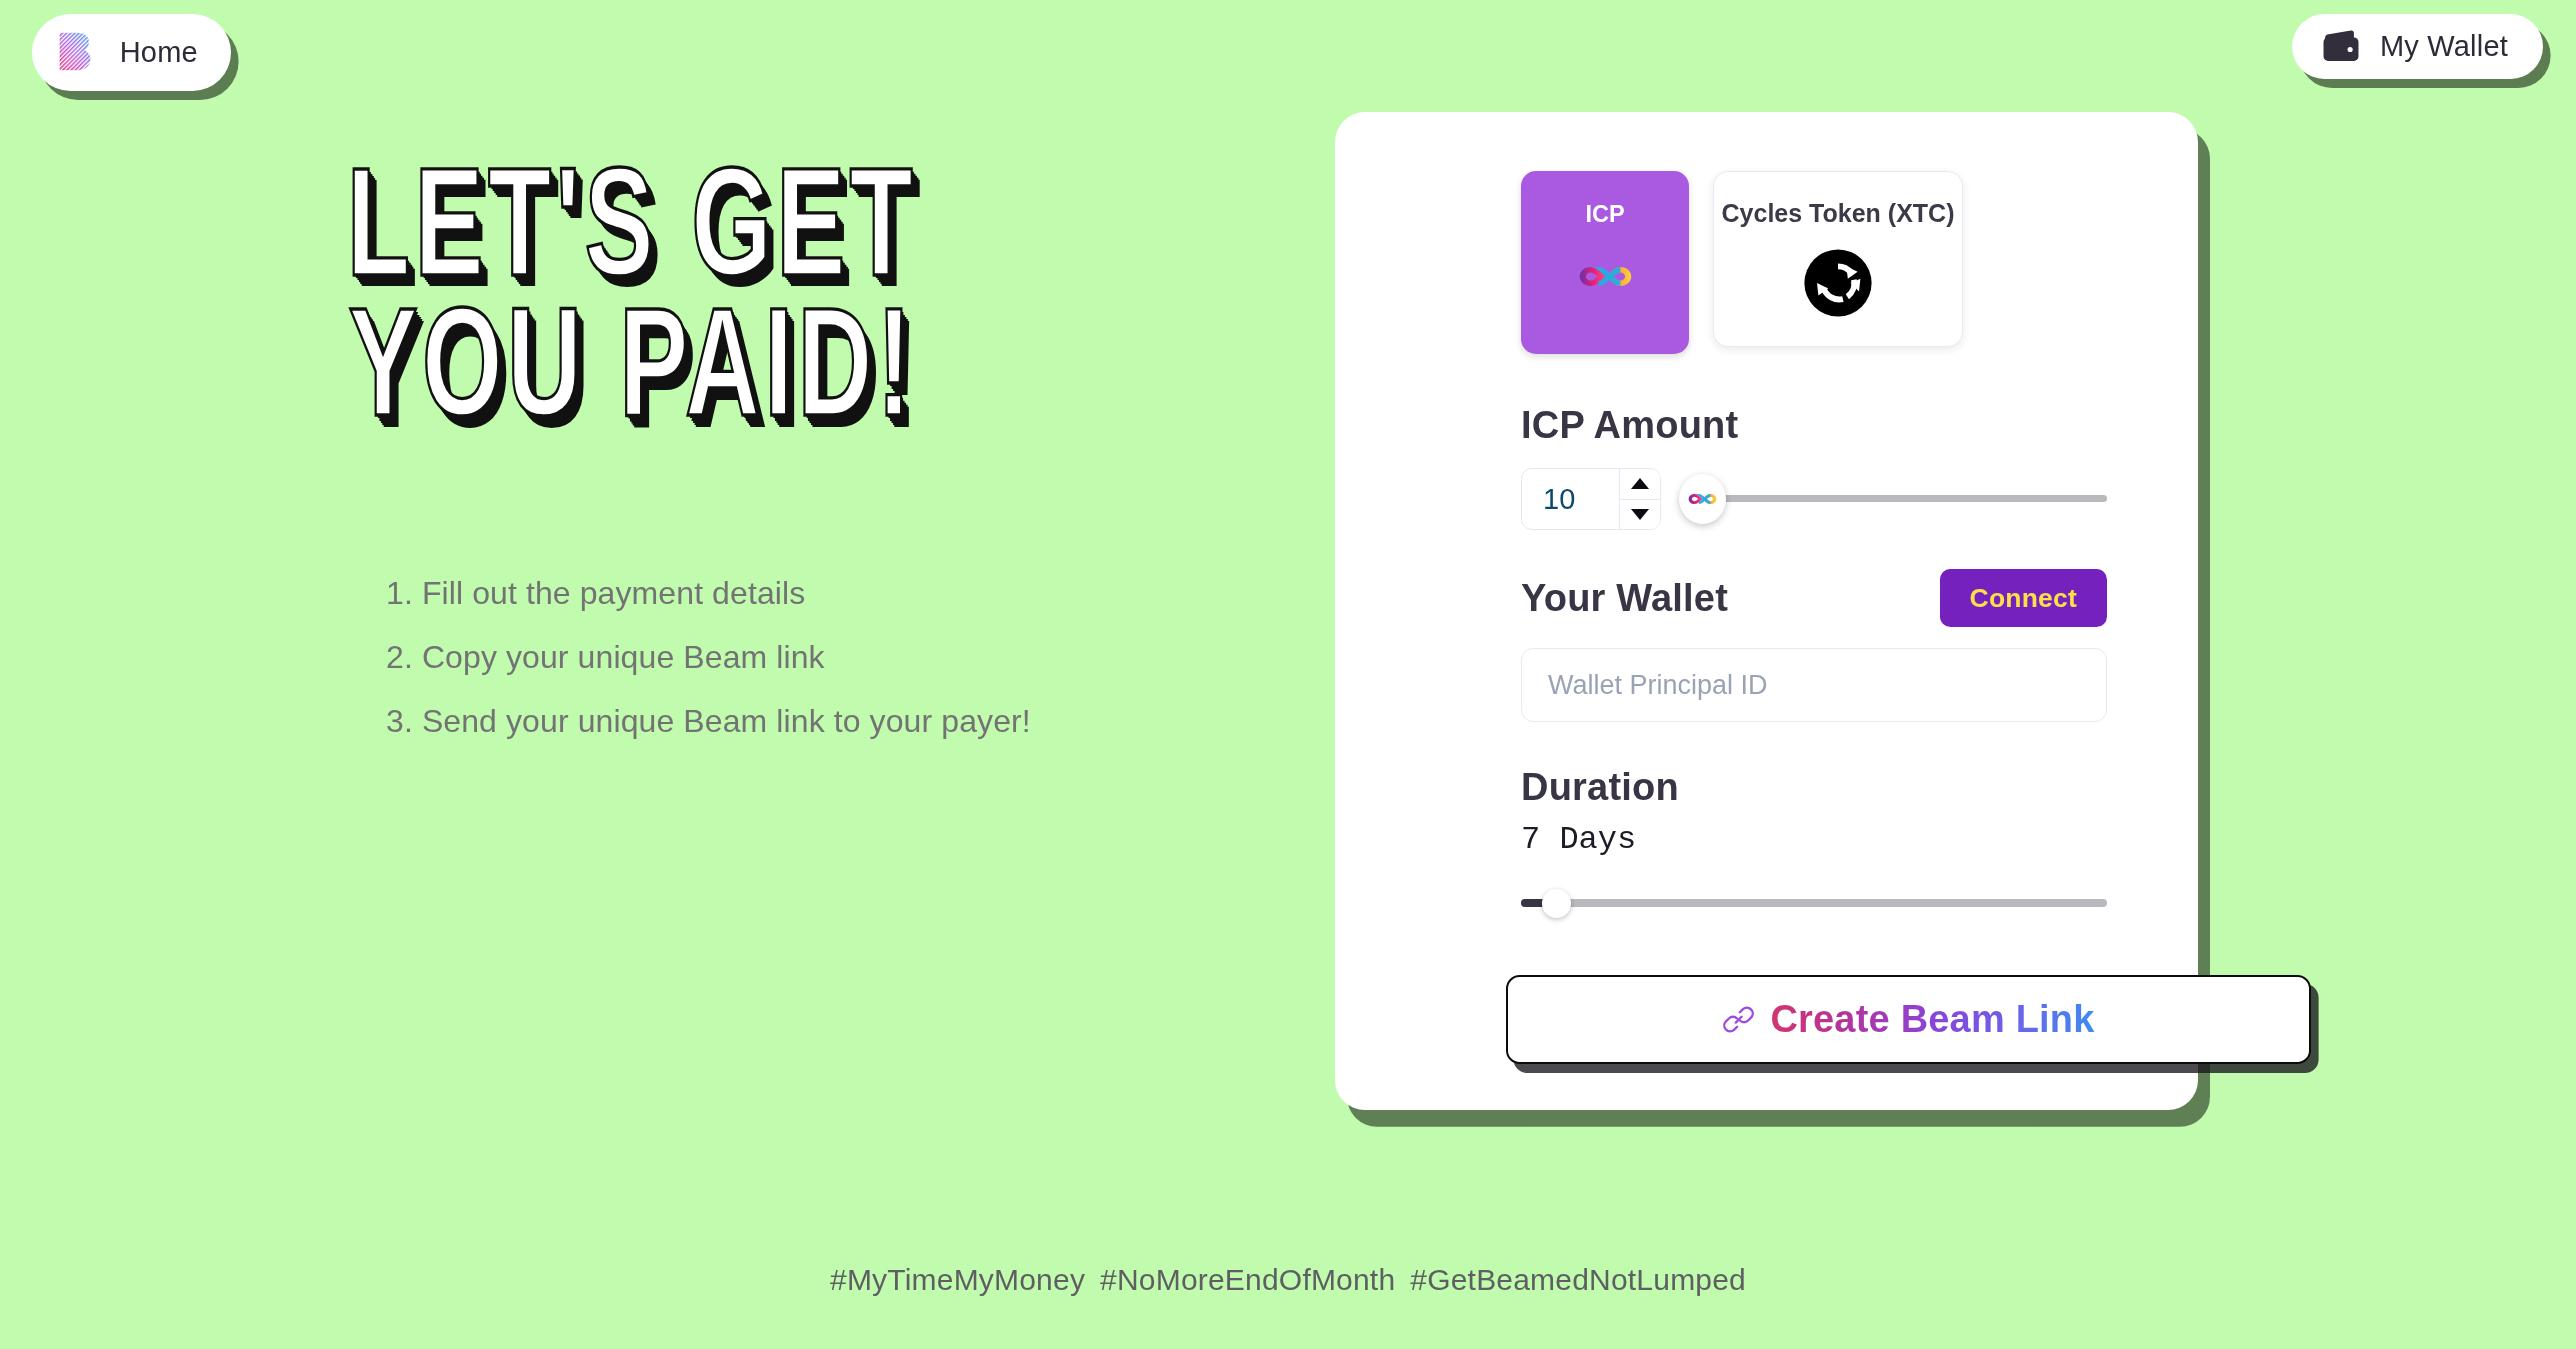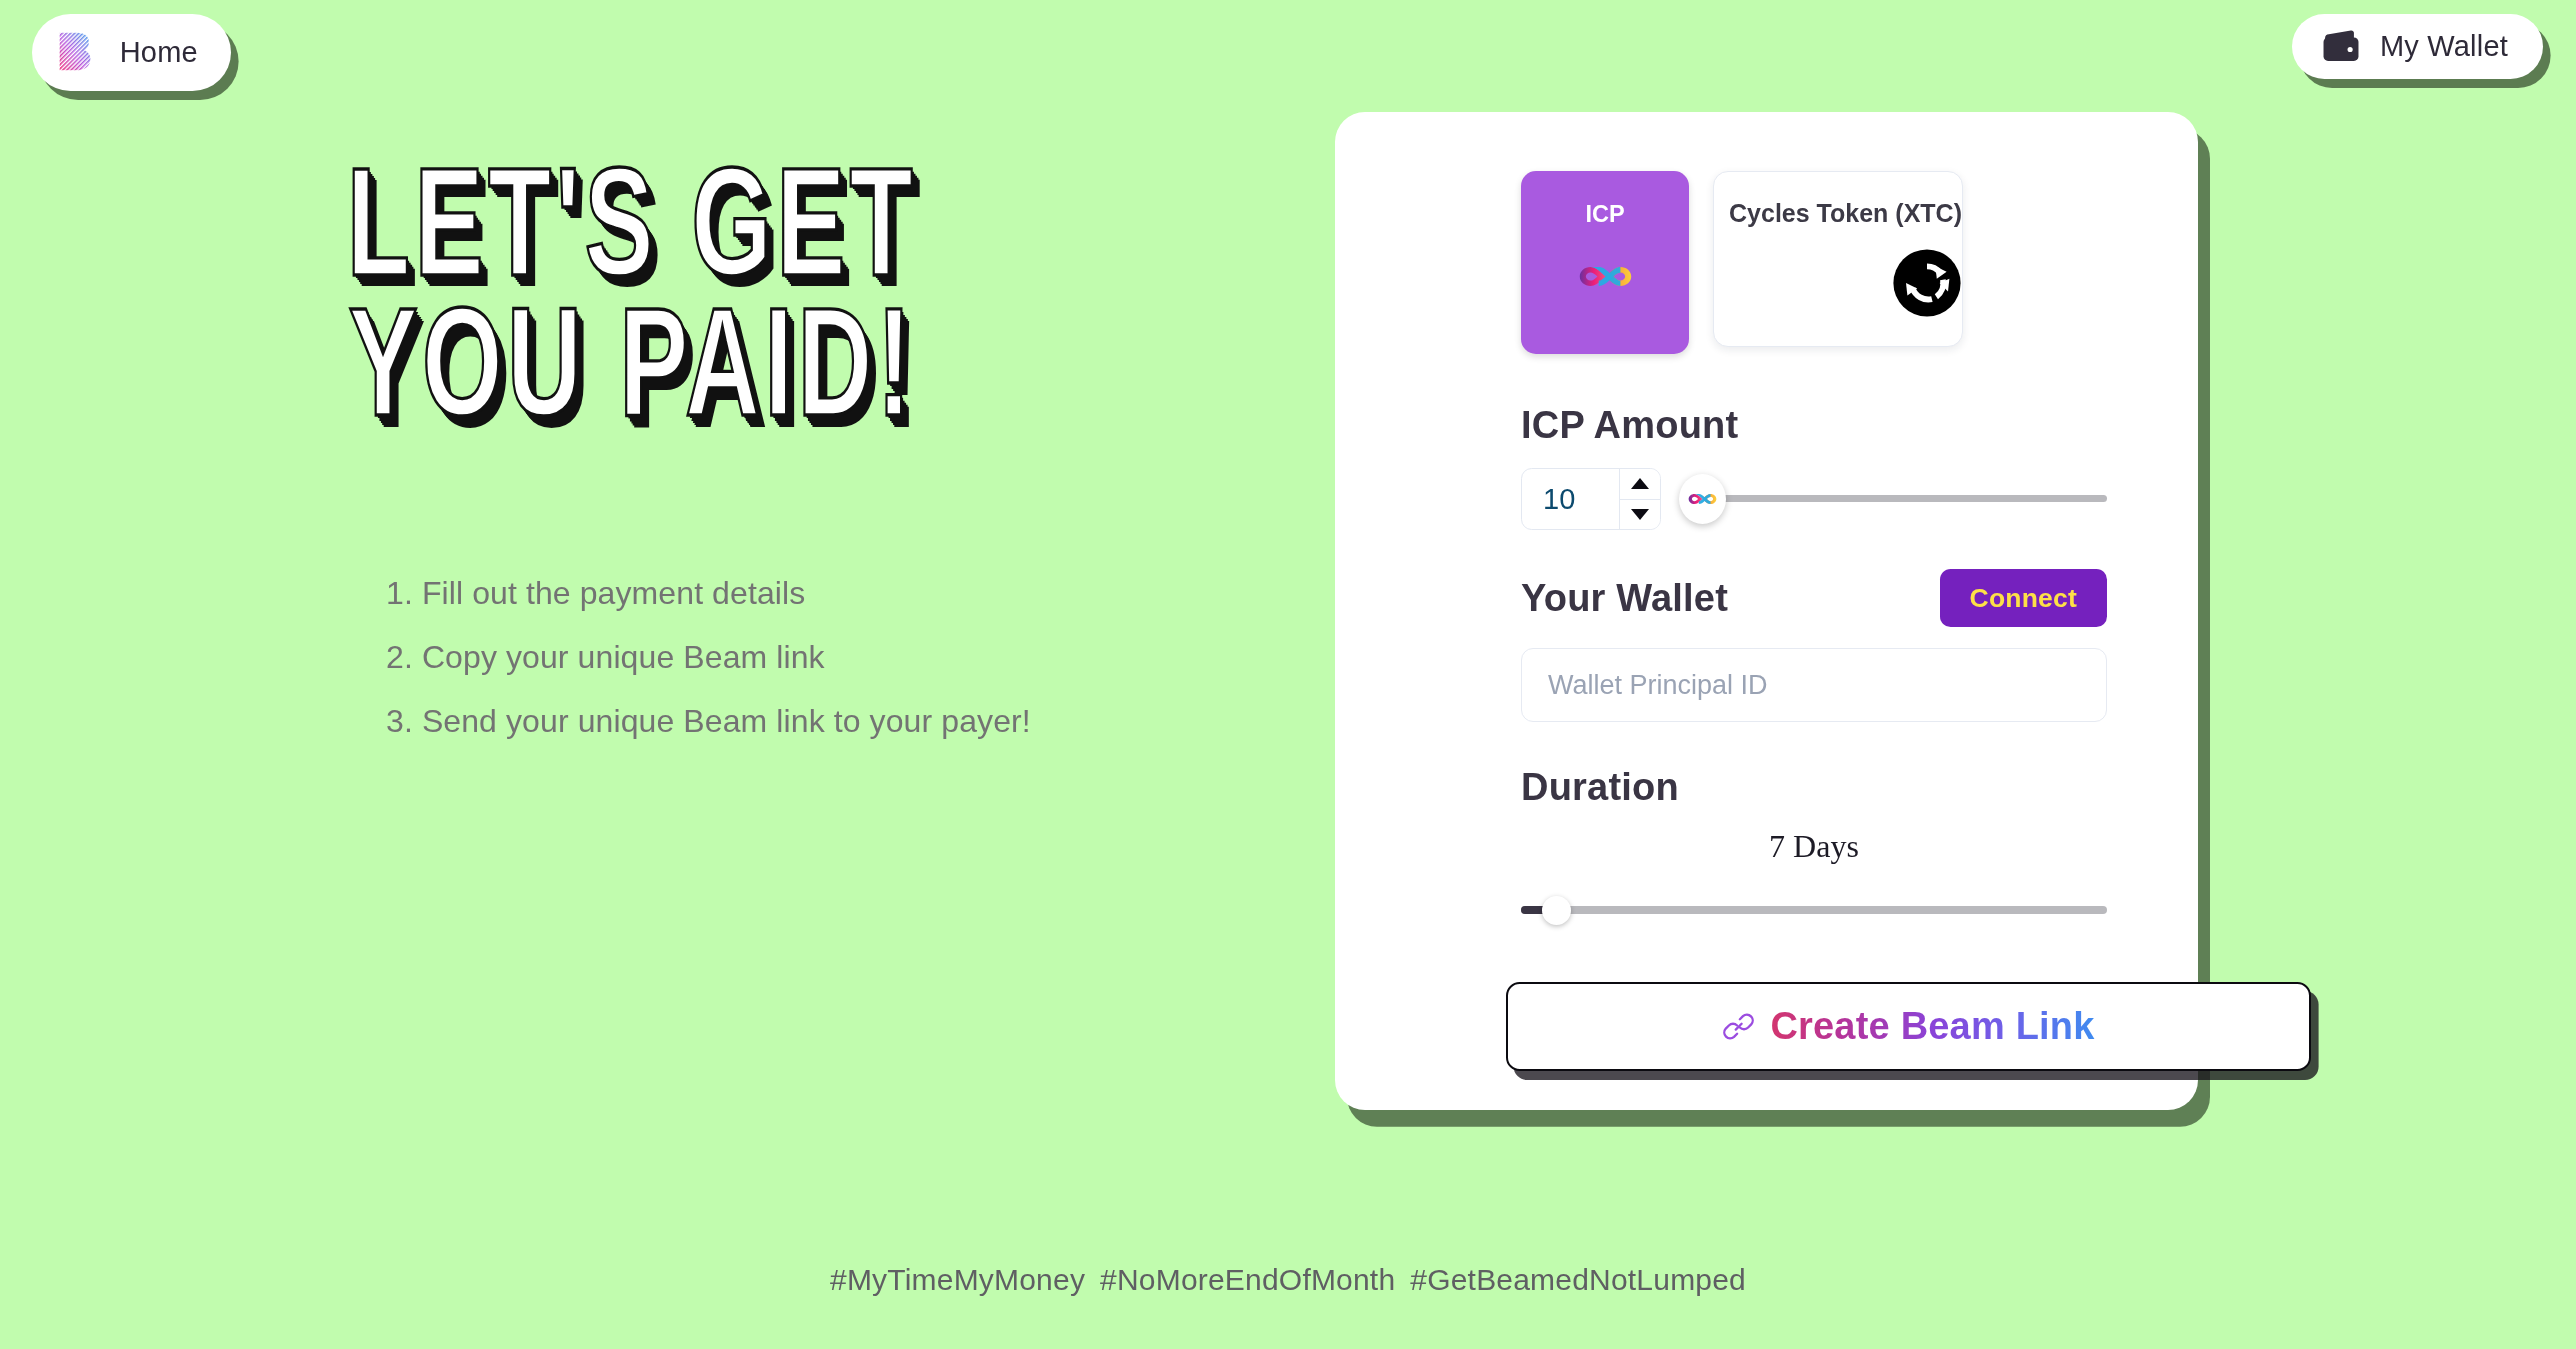--- a/index.html
+++ b/index.html
@@ -97,21 +97,20 @@
     padding-top: 30px;
     box-shadow: 0 3px 7.6px rgba(0,0,0,.14);
   }
   .token-icp .token-name { color: #ffffff; font-size: 23.5px; font-weight: 700; }
   .token-xtc {
     width: 250px; height: 176px;
     background: #ffffff;
     border: 1.5px solid #e6eaf2;
     padding-top: 27px;
     box-shadow: 0 3px 9px rgba(20,30,60,.09);
-    align-items: flex-end;
   }
   .token-xtc .token-name { color: #3c3a46; font-size: 25px; font-weight: 700; }
   .icp-inf { margin-top: 32px; width: 65px; height: 33px; }
   .xtc-mark { margin-top: 19.7px; width: 70px; height: 70px; }
 
   
   .sec-label {
     font-family: "Liberation Sans Narrow", "Liberation Sans", sans-serif;
     font-size: 38px; font-weight: 700; color: #3a3544;
     letter-spacing: 0.2px;
@@ -176,23 +175,23 @@
     border: 1.5px solid #e6eaf2; border-radius: 12px;
     background: #fff; padding: 0 26px;
     font-size: 27px; color: #16151c; outline: none;
     font-family: "Liberation Sans Narrow", "Liberation Sans", sans-serif;
   }
   .wallet-input::placeholder { color: #9aa3b4; }
 
   
   .dur-block { margin-top: 44px; }
   .dur-val {
-    margin-top: 19px;
-    font-family: Liberation Serif, serif;
-    font-size: 32px; color: #1d1b26; text-align: center;
+    margin-top: 12px;
+    font-family: Liberation Mono, monospace;
+    font-size: 32px; color: #1d1b26;
   }
   .dur-slider { position: relative; margin-top: 29px; width: 100%; height: 30px; }
   .dur-track {
     position: absolute; left: 0; top: 11.4px; right: 0; height: 8.3px;
     background: #b9b9bd; border-radius: 4.5px;
   }
   .dur-fill {
     position: absolute; left: 0; top: 11.4px; width: 26px; height: 8.3px;
     background: #3a3544; border-radius: 4.5px;
   }

